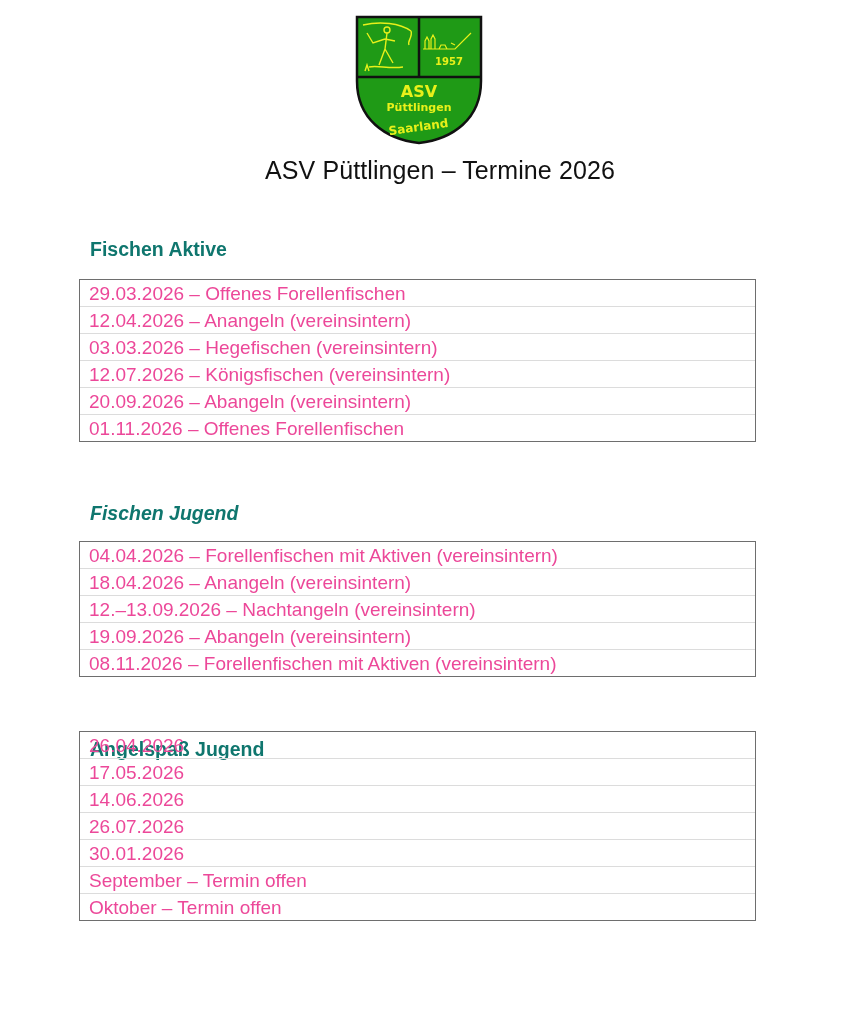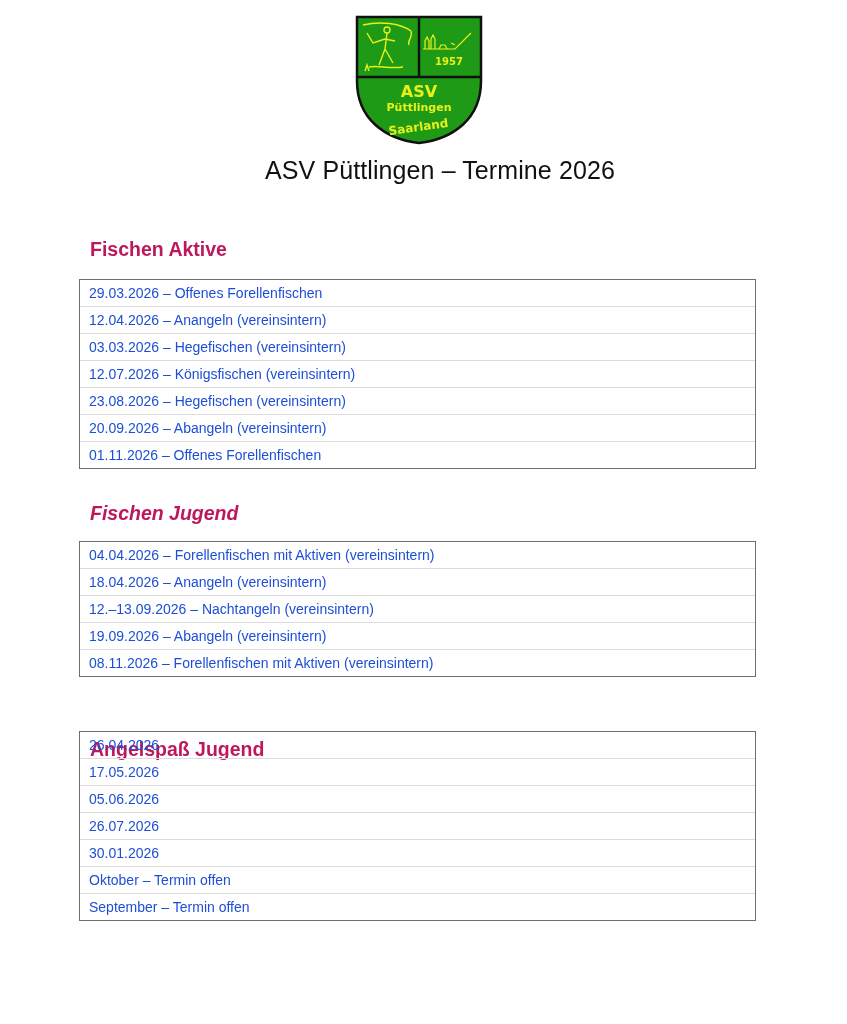--- a/index.html
+++ b/index.html
@@ -6,29 +6,29 @@
     body {
       width: 847px; height: 1024px; position: relative; overflow: hidden;
       font-family: "Liberation Sans", sans-serif; color: #111;
     }
     .logo { position: absolute; left: 355px; top: 15px; width: 128px; height: 130px; }
     .title {
       position: absolute; left: 0; width: 836px; top: 156px; text-align: center;
       font-size: 25px; font-weight: normal; color: #111; letter-spacing: 0.1px; padding-left: 22px;
     }
     .section-title {
-      position: absolute; left: 90px; font-size: 19.5px; font-weight: bold; color: #be185d;
+      position: absolute; left: 90px; font-size: 19.5px; font-weight: bold; color: #0f766e;
     }
     .table {
       position: absolute; left: 79px; width: 677px;
       border: 1px solid #6e6e6e; box-sizing: border-box;
     }
     .row {
       height: 27px; line-height: 27px; padding-left: 9px;
-      font-size: 14px; color: #1d4ed8;
+      font-size: 19px; color: #ec4899;
       border-top: 1px solid #dcdcdc; box-sizing: border-box;
       white-space: nowrap;
     }
     .row:first-child { border-top: none; height: 26px; line-height: 27px; }
   </style>
 </head>
 <body>
 
 <svg class="logo" viewBox="0 0 128 130" xmlns="http://www.w3.org/2000/svg">
   <path d="M2,2 H126 V66 C126,104 98,124 64,128 C30,124 2,104 2,66 Z" fill="#1f9a16" stroke="#111" stroke-width="2.5"></path>
@@ -58,36 +58,35 @@
 </svg>
 
 <div class="title">ASV Püttlingen – Termine 2026</div>
 
 <div class="section-title" style="top:238px;">Fischen Aktive</div>
 <div class="table" style="top:279px;">
   <div class="row">29.03.2026 – Offenes Forellenfischen</div>
   <div class="row">12.04.2026 – Anangeln (vereinsintern)</div>
   <div class="row">03.03.2026 – Hegefischen (vereinsintern)</div>
   <div class="row">12.07.2026 – Königsfischen (vereinsintern)</div>
-  <div class="row">23.08.2026 – Hegefischen (vereinsintern)</div>
   <div class="row">20.09.2026 – Abangeln (vereinsintern)</div>
   <div class="row">01.11.2026 – Offenes Forellenfischen</div>
 </div>
 
 <div class="section-title" style="top:502px;font-style:italic;">Fischen Jugend</div>
 <div class="table" style="top:541px;">
   <div class="row">04.04.2026 – Forellenfischen mit Aktiven (vereinsintern)</div>
   <div class="row">18.04.2026 – Anangeln (vereinsintern)</div>
   <div class="row">12.–13.09.2026 – Nachtangeln (vereinsintern)</div>
   <div class="row">19.09.2026 – Abangeln (vereinsintern)</div>
   <div class="row">08.11.2026 – Forellenfischen mit Aktiven (vereinsintern)</div>
 </div>
 
 <div class="section-title" style="top:738px;">Angelspaß Jugend</div>
 <div class="table" style="top:731px;">
   <div class="row">26.04.2026</div>
   <div class="row">17.05.2026</div>
-  <div class="row">05.06.2026</div>
+  <div class="row">14.06.2026</div>
   <div class="row">26.07.2026</div>
   <div class="row">30.01.2026</div>
+  <div class="row">September – Termin offen</div>
   <div class="row">Oktober – Termin offen</div>
-  <div class="row">September – Termin offen</div>
 </div>
 
 </body></html>

